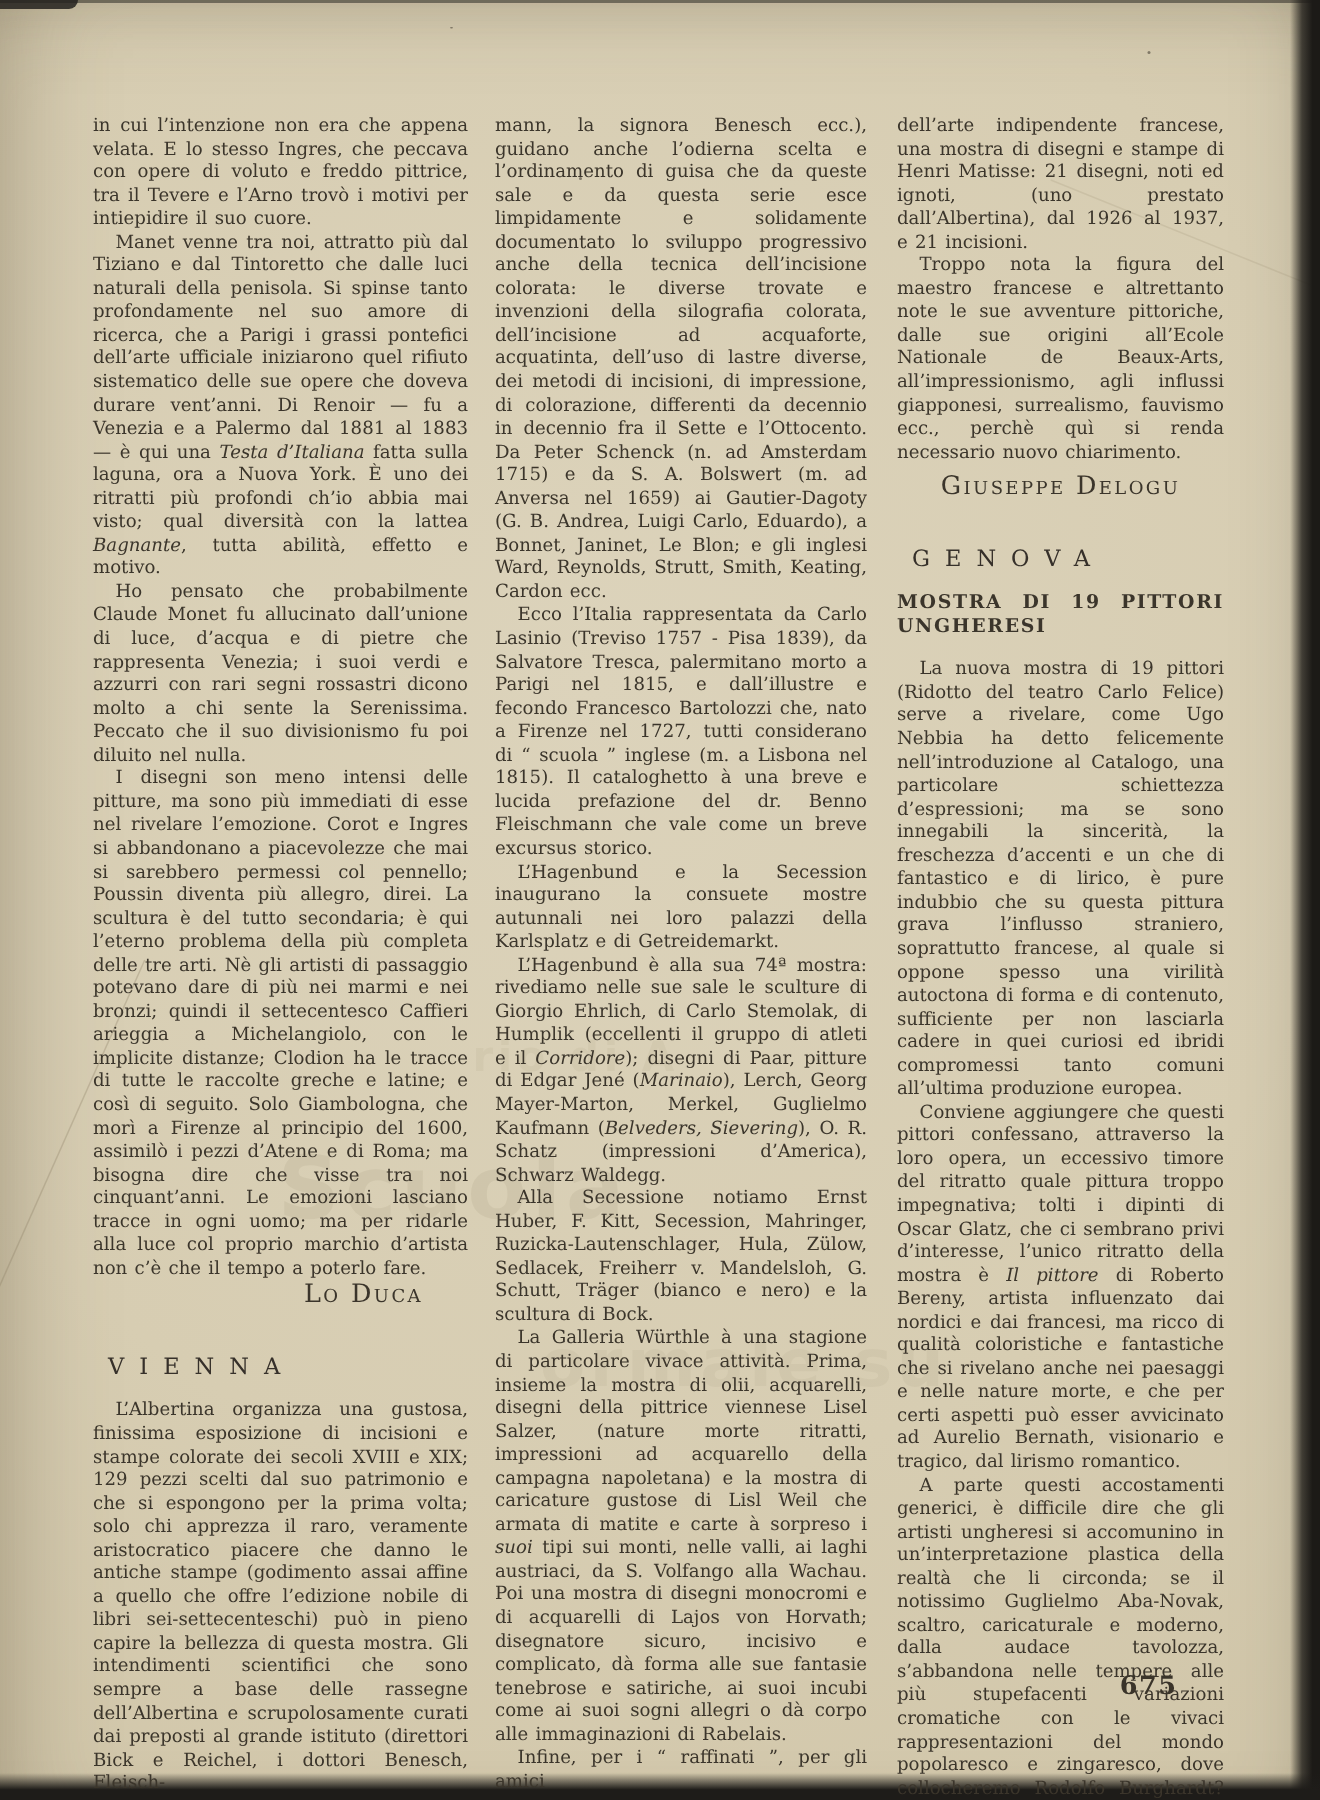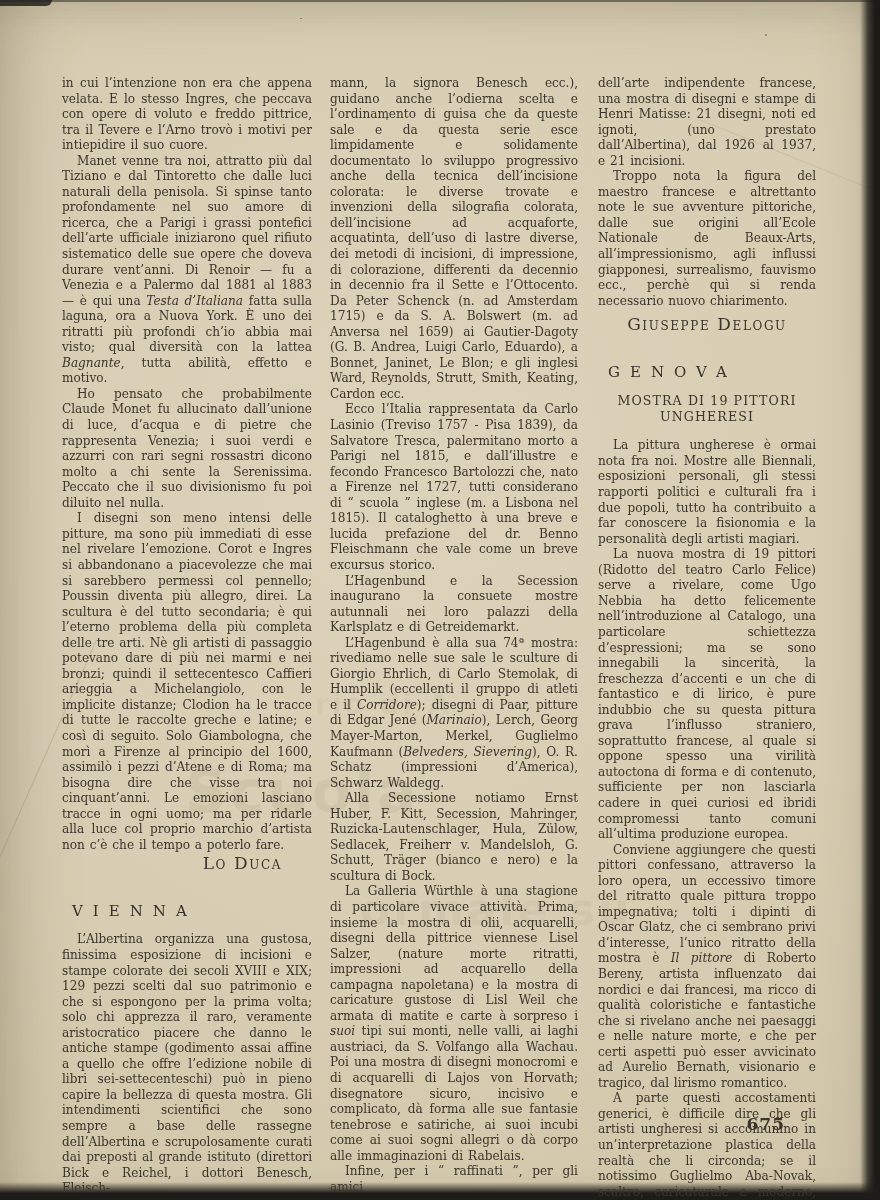--- a/index.html
+++ b/index.html
@@ -35,21 +35,21 @@
   .col2{width:248px;margin-right:20px;}
   .col3{width:218px;}
   .para{margin:0;text-indent:15px;word-spacing:1px;}
   .para.noindent{text-indent:0;}
   .para i{}
   .signature{font-variant:small-caps;letter-spacing:1.6px;font-size:17px;color:#3b352b;}
   .signature.right{text-align:right;padding-right:30px;margin:3px 0 6px;}
   .signature.center{text-align:center;margin:8px 0 4px;}
   .title{font-weight:400;font-size:15px;letter-spacing:10px;padding-left:10px;
          color:#36302a;margin:32px 0 13px;}
-  .subtitle{font-weight:400;font-size:12.6px;letter-spacing:1.1px;text-align:center;
+  .subtitle{font-weight:700;font-size:12.6px;letter-spacing:1.1px;
             color:#3b352b;margin:2px 0 14px;}
   .page-number{position:absolute;right:95px;bottom:66px;font-size:17px;font-weight:700;
                letter-spacing:1px;color:#3a342a;z-index:2;}
   .watermark{position:absolute;z-index:1;color:#a79d80;font-family:"DejaVu Sans", sans-serif;
              font-weight:700;letter-spacing:3px;}
   .watermark.w1{left:185px;top:758px;font-size:58px;opacity:.18;}
   .watermark.w2{left:315px;top:688px;font-size:28px;opacity:.13;}
   .watermark.w3{left:360px;top:884px;font-size:44px;opacity:.13;}
 </style>
 </head>
@@ -88,21 +88,20 @@
       <p class="para"><span>Alla Secessione notiamo Ernst Huber, F. Kitt, Secession, Mahringer, Ruzicka-Lautenschlager, Hula, Zülow, Sedlacek, Freiherr v. Mandelsloh, G. Schutt, Träger (bianco e nero) e la scultura di Bock.</span></p>
       <p class="para"><span>La Galleria Würthle à una stagione di particolare vivace attività. Prima, insieme la mostra di olii, acquarelli, disegni della pittrice viennese Lisel Salzer, (nature morte ritratti, impressioni ad acquarello della campagna napoletana) e la mostra di caricature gustose di Lisl Weil che armata di matite e carte à sorpreso i </span><i>suoi</i><span> tipi sui monti, nelle valli, ai laghi austriaci, da S. Volfango alla Wachau. Poi una mostra di disegni monocromi e di acquarelli di Lajos von Horvath; disegnatore sicuro, incisivo e complicato, dà forma alle sue fantasie tenebrose e satiriche, ai suoi incubi come ai suoi sogni allegri o dà corpo alle immaginazioni di Rabelais.</span></p>
       <p class="para"><span>Infine, per i “ raffinati ”, per gli amici</span></p>
     </div>
   <div class="col col3">
       <p class="para noindent"><span>dell’arte indipendente francese, una mostra di disegni e stampe di Henri Matisse: 21 disegni, noti ed ignoti, (uno prestato dall’Albertina), dal 1926 al 1937, e 21 incisioni.</span></p>
       <p class="para"><span>Troppo nota la figura del maestro francese e altrettanto note le sue avventure pittoriche, dalle sue origini all’Ecole Nationale de Beaux-Arts, all’impressionismo, agli influssi giapponesi, surrealismo, fauvismo ecc., perchè quì si renda necessario nuovo chiarimento.</span></p>
       <div class="signature center">Giuseppe Delogu</div>
       <div class="title">GENOVA</div>
       <div class="subtitle">MOSTRA DI 19 PITTORI UNGHERESI</div>
-      <p class="para"><span>La pittura ungherese è ormai nota fra noi. Mostre alle Biennali, esposizioni personali, gli stessi rapporti politici e culturali fra i due popoli, tutto ha contribuito a far conoscere la fisionomia e la personalità degli artisti magiari.</span></p>
       <p class="para"><span>La nuova mostra di 19 pittori (Ridotto del teatro Carlo Felice) serve a rivelare, come Ugo Nebbia ha detto felicemente nell’introduzione al Catalogo, una particolare schiettezza d’espressioni; ma se sono innegabili la sincerità, la freschezza d’accenti e un che di fantastico e di lirico, è pure indubbio che su questa pittura grava l’influsso straniero, soprattutto francese, al quale si oppone spesso una virilità autoctona di forma e di contenuto, sufficiente per non lasciarla cadere in quei curiosi ed ibridi compromessi tanto comuni all’ultima produzione europea.</span></p>
       <p class="para"><span>Conviene aggiungere che questi pittori confessano, attraverso la loro opera, un eccessivo timore del ritratto quale pittura troppo impegnativa; tolti i dipinti di Oscar Glatz, che ci sembrano privi d’interesse, l’unico ritratto della mostra è </span><i>Il pittore</i><span> di Roberto Bereny, artista influenzato dai nordici e dai francesi, ma ricco di qualità coloristiche e fantastiche che si rivelano anche nei paesaggi e nelle nature morte, e che per certi aspetti può esser avvicinato ad Aurelio Bernath, visionario e tragico, dal lirismo romantico.</span></p>
       <p class="para"><span>A parte questi accostamenti generici, è difficile dire che gli artisti ungheresi si accomunino in un’interpretazione plastica della realtà che li circonda; se il notissimo Guglielmo Aba-Novak, scaltro, caricaturale e moderno, dalla audace tavolozza, s’abbandona nelle tempere alle più stupefacenti variazioni cromatiche con le vivaci rappresentazioni del mondo popolaresco e zingaresco, dove collocheremo Rodolfo Burghardt? La sua pittura è sincera, ma l’artista si</span></p>
     </div>
 </div>
 
 <div class="page-number">675</div>
 
 <div class="edge-top"></div>
 <div class="corner-tl"></div>

